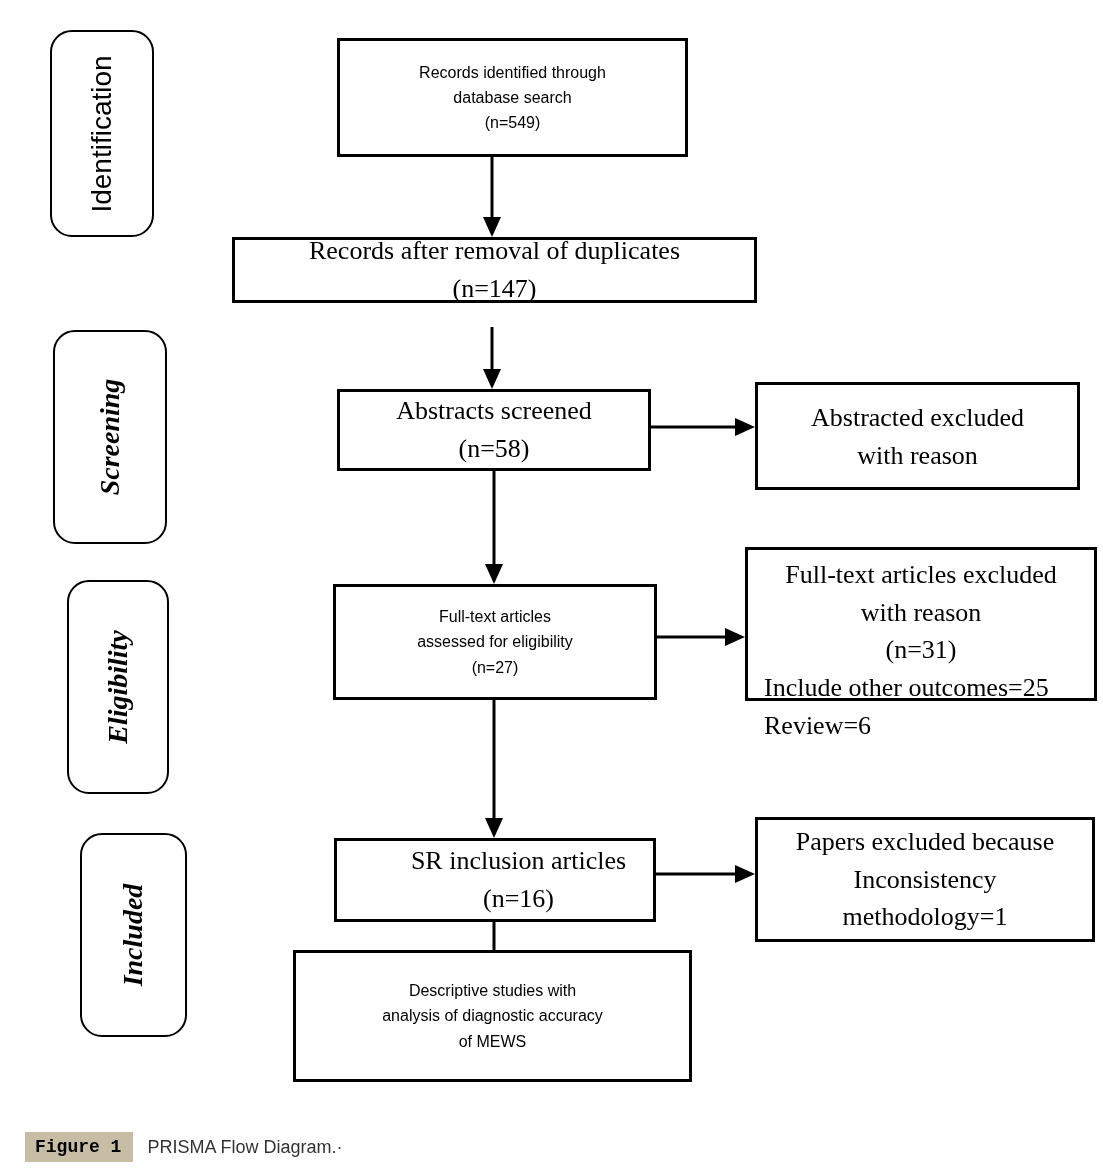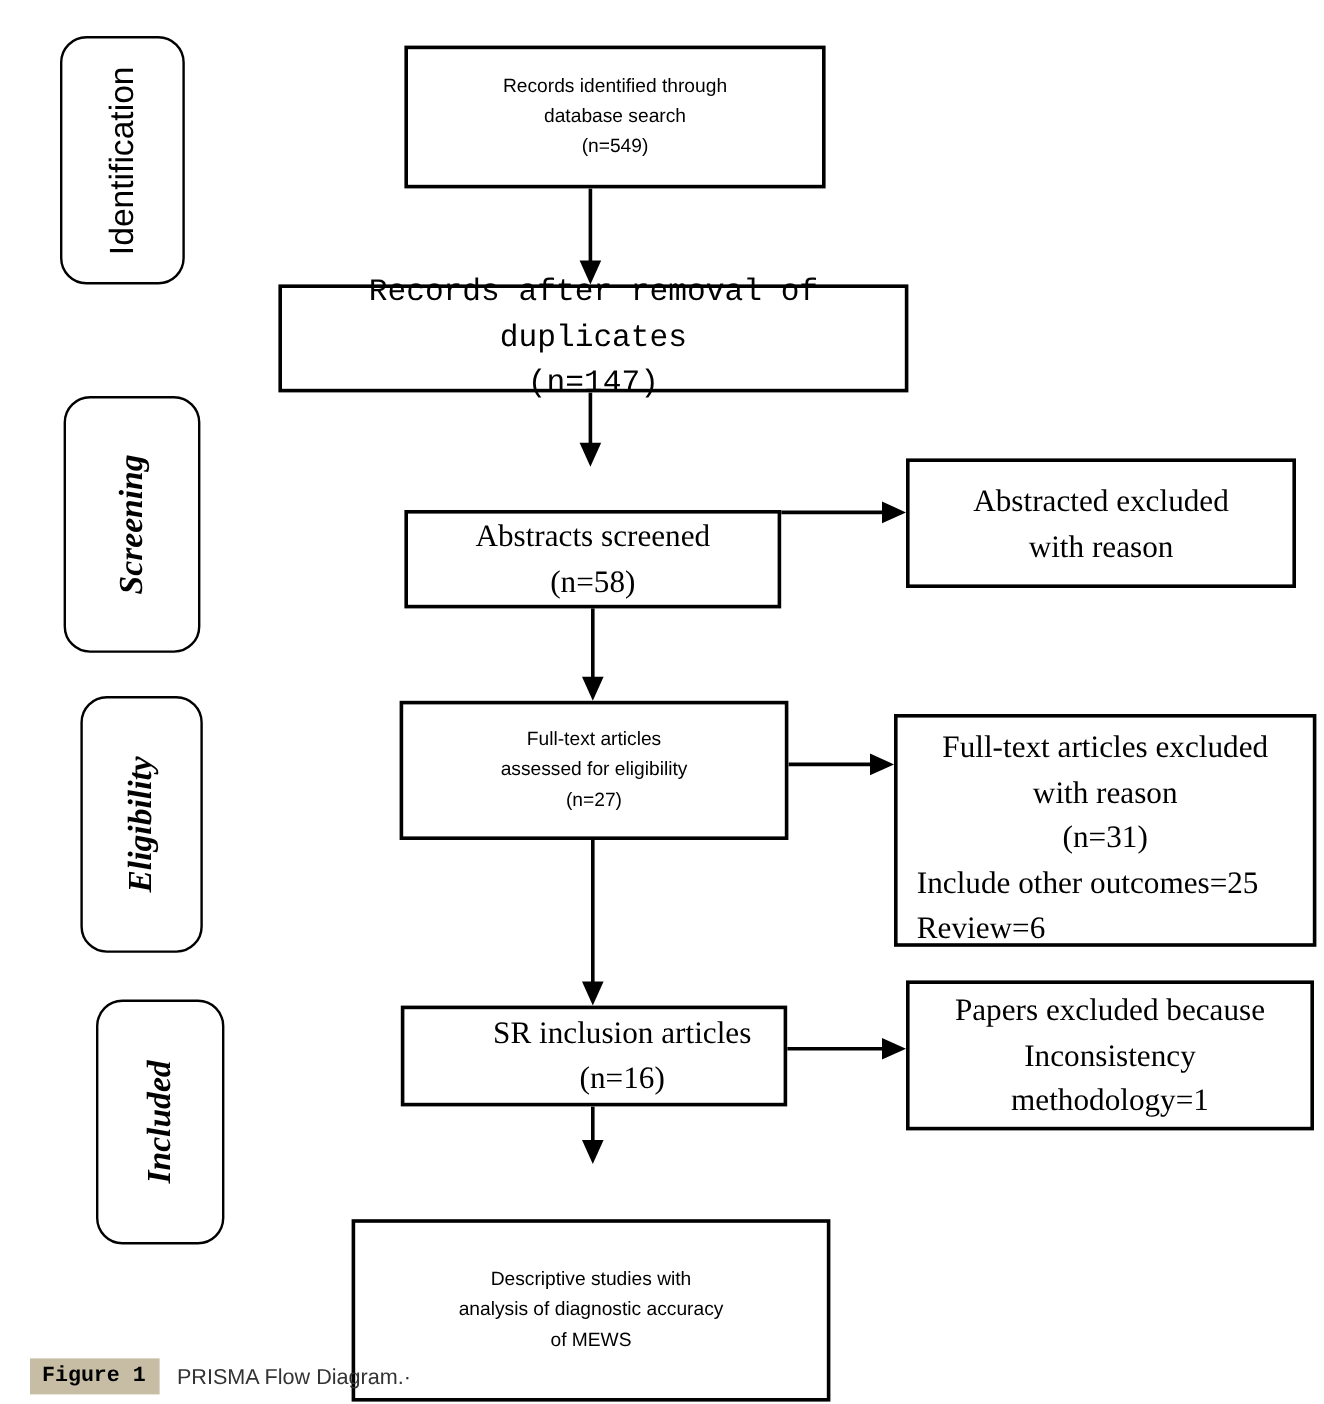--- a/index.html
+++ b/index.html
@@ -164,49 +164,49 @@
   </div>
 
   <div class="stage-box stage-serif" style="left:80px; top:833px; width:103px; height:200px;">
     <span class="vtext">Included</span>
   </div>
 
   <div class="box sans" style="left:337px; top:38px; width:351px; height:119px;">Records identified through
 database search
 (n=549)</div>
 
-  <div class="box serif" style="left:232px; top:237px; width:525px; height:90px;font-family:Liberation Mono, monospace;">Records after removal of duplicates
+  <div class="box serif" style="left:232px; top:237px; width:525px; height:66px;">Records after removal of duplicates
 (n=147)</div>
 
-  <div class="box serif" style="left:337px; top:389px; width:314px; height:82px;margin-top:36px;">Abstracts screened
+  <div class="box serif" style="left:337px; top:389px; width:314px; height:82px;">Abstracts screened
 (n=58)</div>
 
   <div class="box serif" style="left:755px; top:382px; width:325px; height:108px; justify-content:flex-start; padding-top:14px;">Abstracted excluded
 with reason</div>
 
   <div class="box sans" style="left:333px; top:584px; width:324px; height:116px;">Full-text articles
 assessed for eligibility
 (n=27)</div>
 
-  <div class="box serif box-excluded-full" style="left:745px; top:547px; width:352px; height:194px;margin-top:48px;">
+  <div class="box serif box-excluded-full" style="left:745px; top:547px; width:352px; height:154px;">
     <div class="centered-part">Full-text articles excluded
 with reason
 (n=31)</div>
     <div class="left-part">Include other outcomes=25
 Review=6</div>
   </div>
 
   <div class="box serif" style="left:334px; top:838px; width:322px; height:84px;padding-left:47px;">SR inclusion articles
 (n=16)</div>
 
   <div class="box serif" style="left:755px; top:817px; width:340px; height:125px;text-align:center;">Papers excluded because
 Inconsistency
 methodology=1</div>
 
-  <div class="box sans" style="left:293px; top:1016px; width:399px; height:152px;">Descriptive studies with
+  <div class="box sans" style="left:293px; top:950px; width:399px; height:132px;">Descriptive studies with
 analysis of diagnostic accuracy
 of MEWS</div>
 
   <div class="caption">
     <span class="caption-label">Figure 1</span>
     <span class="caption-text">PRISMA Flow Diagram.·</span>
   </div>
 
 </div>
 

